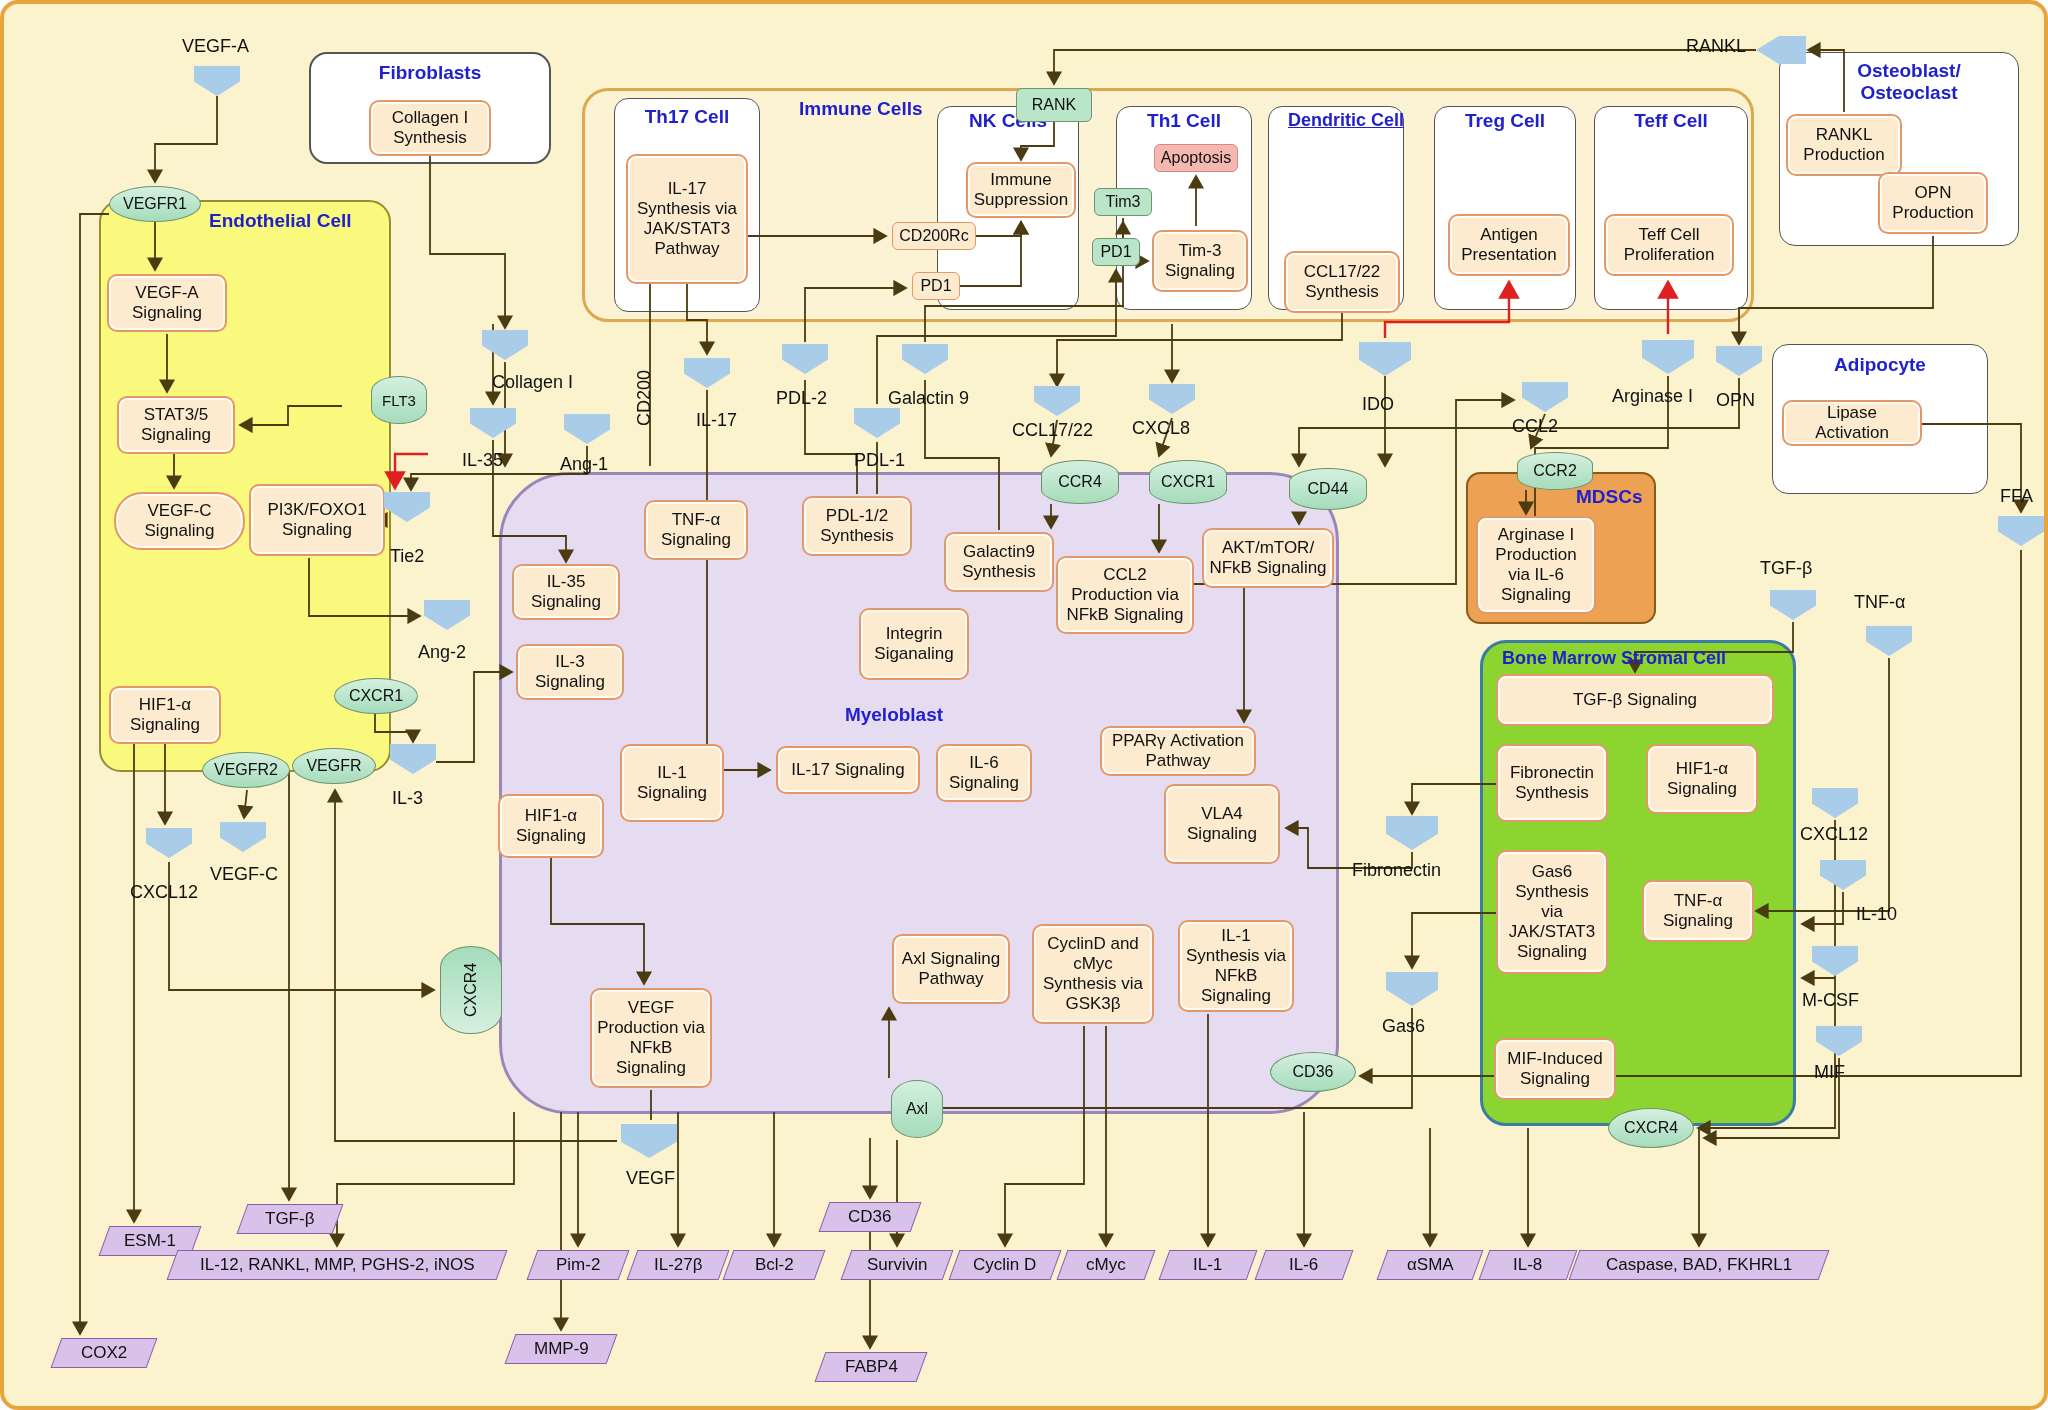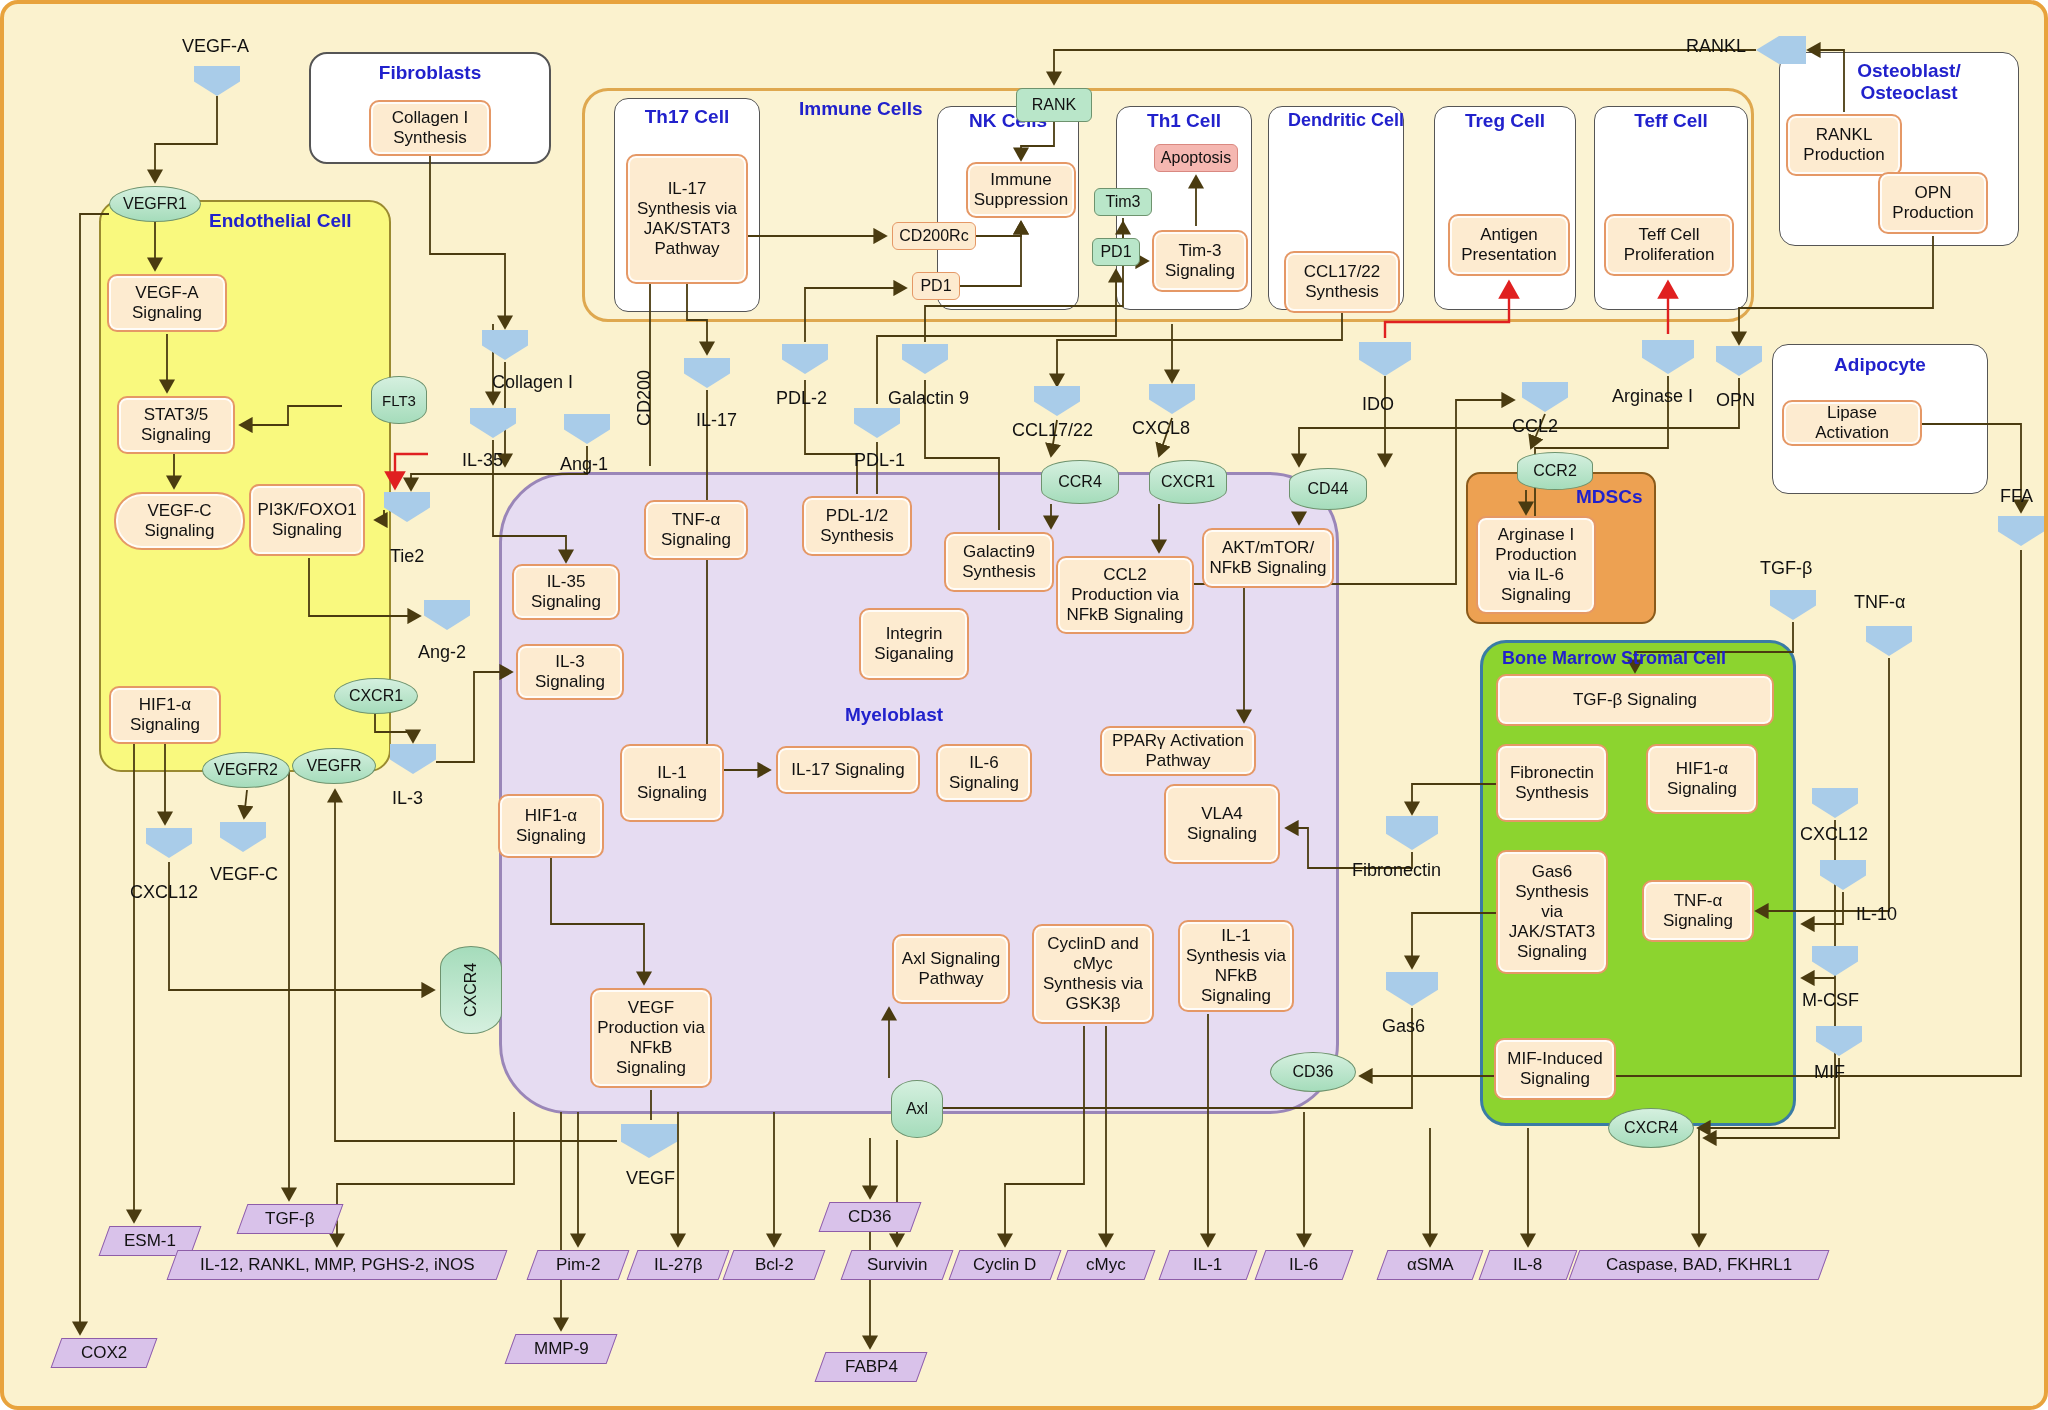--- a/index.html
+++ b/index.html
@@ -151,34 +151,34 @@
     <polyline class="r" points="1381,334 1381,318 1505,318 1505,278" marker-end="url(#arrR)"></polyline>
     <polyline class="r" points="424,450 391,450 391,484" marker-end="url(#arrR)"></polyline>
   </svg>
 
   <div class="ctitle nowrap" style="left:205px;top:206px;">Endothelial Cell</div>
   <div class="ctitle center" style="left:305px;top:58px;width:242px;">Fibroblasts</div>
   <div class="ctitle nowrap" style="left:795px;top:94px;">Immune Cells</div>
   <div class="ctitle center" style="left:610px;top:102px;width:146px;">Th17 Cell</div>
   <div class="ctitle center" style="left:933px;top:106px;width:142px;">NK Cells</div>
   <div class="ctitle center" style="left:1112px;top:106px;width:136px;">Th1 Cell</div>
-  <div class="ctitle center" style="left:1264px;top:106px;width:156px;font-size:18px;">Dendritic Cell</div>
+  <div class="ctitle center" style="left:1264px;top:106px;width:156px;font-size:18px;text-decoration:underline;">Dendritic Cell</div>
   <div class="ctitle center" style="left:1430px;top:106px;width:142px;">Treg Cell</div>
   <div class="ctitle center" style="left:1590px;top:106px;width:154px;">Teff Cell</div>
   <div class="ctitle center" style="left:1845px;top:56px;width:120px;">Osteoblast/ Osteoclast</div>
   <div class="ctitle center" style="left:1768px;top:350px;width:216px;">Adipocyte</div>
   <div class="ctitle center" style="left:790px;top:700px;width:200px;">Myeloblast</div>
   <div class="ctitle nowrap" style="left:1572px;top:482px;">MDSCs</div>
   <div class="ctitle nowrap" style="left:1498px;top:644px;font-size:18px;">Bone Marrow Stromal Cell</div>
 
   <div class="receptor" style="left:105px;top:182px;width:92px;height:36px;">VEGFR1</div>
   <div class="pbox" style="left:103px;top:270px;width:120px;height:58px;">VEGF-A Signaling</div>
   <div class="pbox" style="left:113px;top:392px;width:118px;height:58px;">STAT3/5 Signaling</div>
   <div class="pbox" style="left:110px;top:488px;width:131px;height:58px;border-radius:28px;">VEGF-C Signaling</div>
-  <div class="pbox" style="left:245px;top:480px;width:116px;height:72px;">PI3K/FOXO1 Signaling</div>
+  <div class="pbox" style="left:245px;top:480px;width:136px;height:72px;">PI3K/FOXO1 Signaling</div>
   <div class="pbox" style="left:105px;top:682px;width:112px;height:58px;">HIF1-α Signaling</div>
   <div class="receptor cyl" style="left:338px;top:372px;width:56px;height:48px;font-size:15px;">FLT3</div>
   <div class="receptor" style="left:330px;top:674px;width:84px;height:36px;">CXCR1</div>
   <div class="receptor" style="left:198px;top:748px;width:88px;height:36px;">VEGFR2</div>
   <div class="receptor" style="left:288px;top:744px;width:84px;height:36px;">VEGFR</div>
 
   <div class="pbox" style="left:365px;top:96px;width:122px;height:56px;">Collagen I Synthesis</div>
 
   <div class="pbox" style="left:622px;top:150px;width:122px;height:130px;">IL-17 Synthesis via JAK/STAT3 Pathway</div>
   <div class="marker green" style="left:1012px;top:84px;width:76px;height:34px;">RANK</div>

